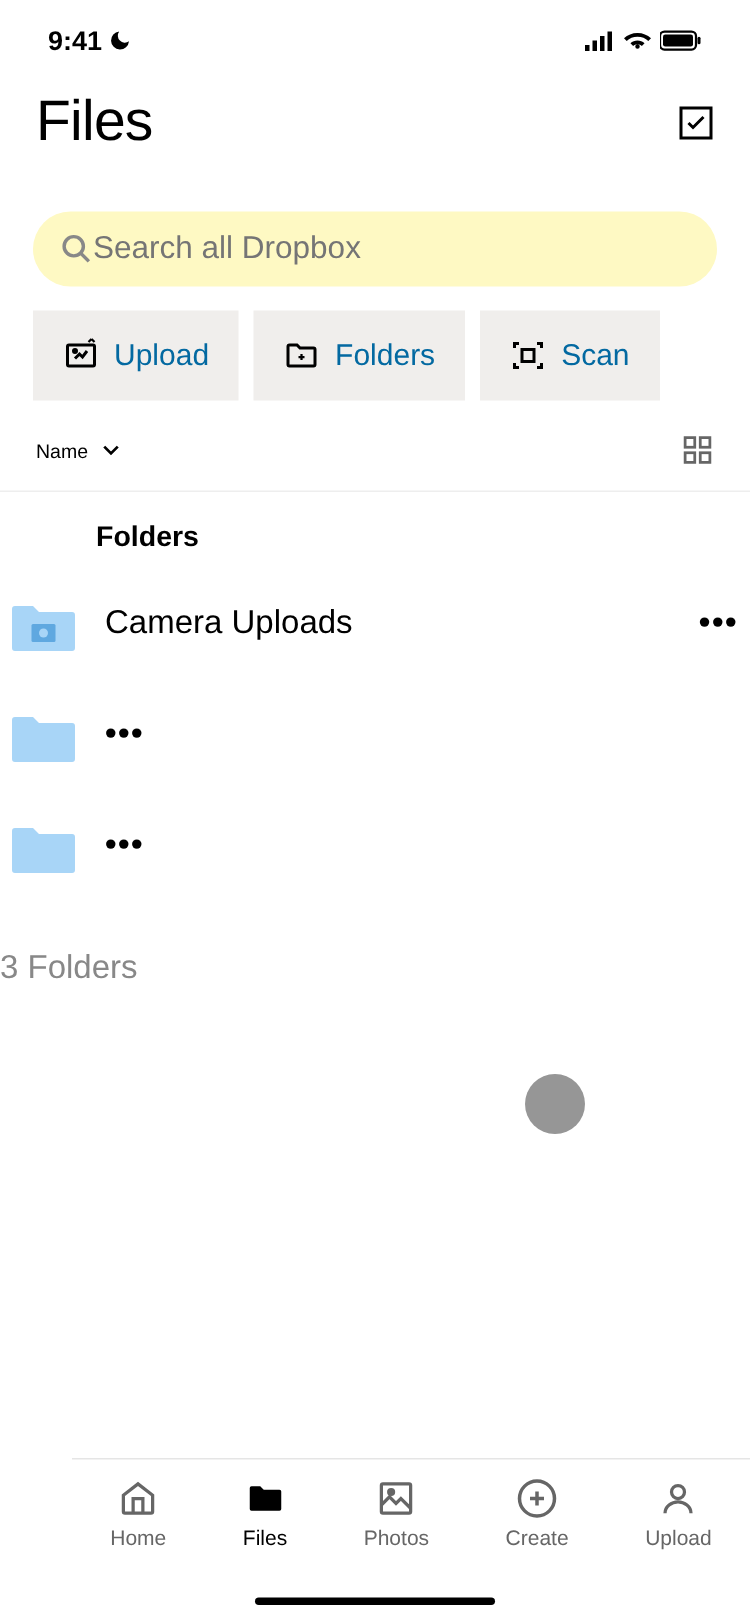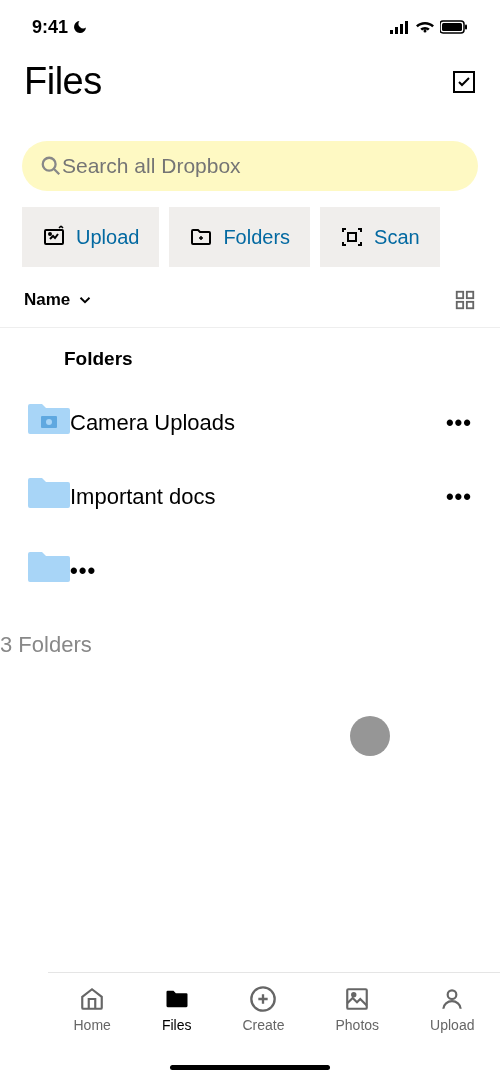--- a/index.html
+++ b/index.html
@@ -13,25 +13,25 @@
     .header h1 { font-size: 38px; font-weight: 500; letter-spacing: -0.5px; }
     .checkbox-icon { width: 24px; height: 24px; }
     
     .search-bar { margin: 28px 22px 16px; background: #fef9c3; border-radius: 28px; height: 50px; display: flex; align-items: center; padding: 0 18px; gap: 0; }
     .search-bar input { border: none; background: transparent; font-size: 21px; color: #888; outline: none; flex: 1; }
     
     .action-row { display: flex; gap: 10px; padding: 0 22px; margin-bottom: 22px; }
     .action-btn { background: #f0eeec; border: none; padding: 18px 20px; font-size: 20px; font-weight: 500; display: flex; align-items: center; gap: 10px; cursor: pointer; color: #0369a1; }
     
     .sort-row { display: flex; justify-content: space-between; align-items: center; padding: 0 24px 16px; border-bottom: 1px solid #eee; }
-    .sort-label { display: flex; align-items: center; gap: 6px; font-size: 17px; font-weight: 700; }
+    .sort-label { display: flex; align-items: center; gap: 6px; font-size: 13px; font-weight: 400; }
     
     .section-title { font-size: 19px; font-weight: 700; padding: 20px 24px 12px; margin-left: 40px; }
     
-    .folder-item { display: flex; align-items: flex-end; padding: 20px 28px; }
+    .folder-item { display: flex; align-items: flex-start; padding: 20px 8px; gap: 20px; }
     .folder-icon { width: 42px; height: 34px; position: relative; flex-shrink: 0; }
     .folder-name { flex: 1; font-size: 22px; font-weight: 400; }
     .more-btn { font-size: 22px; font-weight: 900; letter-spacing: 1px; color: #000; cursor: pointer; }
     
     .folder-count { font-size: 22px; color: #888; margin-top: 28px; }
     
     .floating-dot { position: absolute; width: 40px; height: 40px; background: #969696; border-radius: 50%; left: 350px; top: 716px; }
     
     .tab-bar { position: absolute; bottom: 0; left: 16px; right: 0; height: 108px; border-top: 1px solid #e5e5e5; display: flex; justify-content: space-around; padding-top: 12px; background: #fff; margin-left: 32px; }
     .tab-item { display: flex; flex-direction: column; align-items: center; gap: 4px; cursor: pointer; }
@@ -135,21 +135,20 @@
           <rect x="13" y="14" width="16" height="12" rx="1" fill="#5fa8e0"></rect>
           <circle cx="21" cy="20" r="3" fill="#a8d5f7"></circle>
         </svg></div>
     <div class="folder-name">Camera Uploads</div>
     <div class="more-btn">•••</div>
   </div>
     <div class="folder-item">
     <div class="folder-icon"><svg width="42" height="34" viewBox="0 0 42 34">
           <path d="M0 4a2 2 0 012-2h12l4 4h22a2 2 0 012 2v22a2 2 0 01-2 2H2a2 2 0 01-2-2V4z" fill="#a8d5f7"></path>
         </svg></div>
-    <div class="folder-name">Important docs</div>
     <div class="more-btn">•••</div>
   </div>
     <div class="folder-item">
     <div class="folder-icon"><svg width="42" height="34" viewBox="0 0 42 34">
           <path d="M0 4a2 2 0 012-2h12l4 4h22a2 2 0 012 2v22a2 2 0 01-2 2H2a2 2 0 01-2-2V4z" fill="#a8d5f7"></path>
         </svg></div>
     <div class="more-btn">•••</div>
   </div>
   </div>
 
@@ -170,39 +169,39 @@
   <div class="tab-item active">
     <div class="tab-icon">
         <svg width="28" height="28" viewBox="0 0 24 24" fill="#000">
           <path d="M3 6a1 1 0 011-1h5l2 2h9a1 1 0 011 1v10a1 1 0 01-1 1H4a1 1 0 01-1-1V6z"></path>
         </svg>
       </div>
     <span class="tab-label">Files</span>
   </div>
   <div class="tab-item">
     <div class="tab-icon">
-        <svg width="28" height="28" viewBox="0 0 24 24" fill="none" stroke="#666" stroke-width="2">
-          <circle cx="12" cy="12" r="10"></circle>
-          <path d="M12 8v8M8 12h8"></path>
-        </svg>
-      </div>
-    <span class="tab-label">Create</span>
-  </div>
-  <div class="tab-item">
-    <div class="tab-icon">
         <svg width="26" height="26" viewBox="0 0 24 24" fill="none" stroke="#666" stroke-width="2">
           <rect x="3" y="3" width="18" height="18" rx="1"></rect>
           <path d="M3 16l5-5 4 4 3-3 6 6"></path>
           <circle cx="9" cy="8" r="1.5" fill="#666"></circle>
         </svg>
       </div>
     <span class="tab-label">Photos</span>
   </div>
   <div class="tab-item">
     <div class="tab-icon">
+        <svg width="28" height="28" viewBox="0 0 24 24" fill="none" stroke="#666" stroke-width="2">
+          <circle cx="12" cy="12" r="10"></circle>
+          <path d="M12 8v8M8 12h8"></path>
+        </svg>
+      </div>
+    <span class="tab-label">Create</span>
+  </div>
+  <div class="tab-item">
+    <div class="tab-icon">
         <svg width="26" height="26" viewBox="0 0 24 24" fill="none" stroke="#666" stroke-width="2">
           <circle cx="12" cy="8" r="4"></circle>
           <path d="M4 21c0-4 4-7 8-7s8 3 8 7"></path>
         </svg>
       </div>
     <span class="tab-label">Upload</span>
   </div>
 </div>
 
 <div class="home-indicator"></div>

